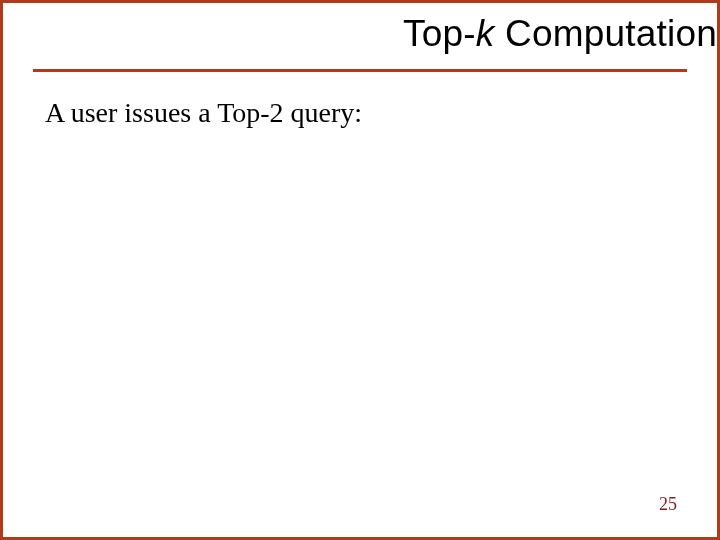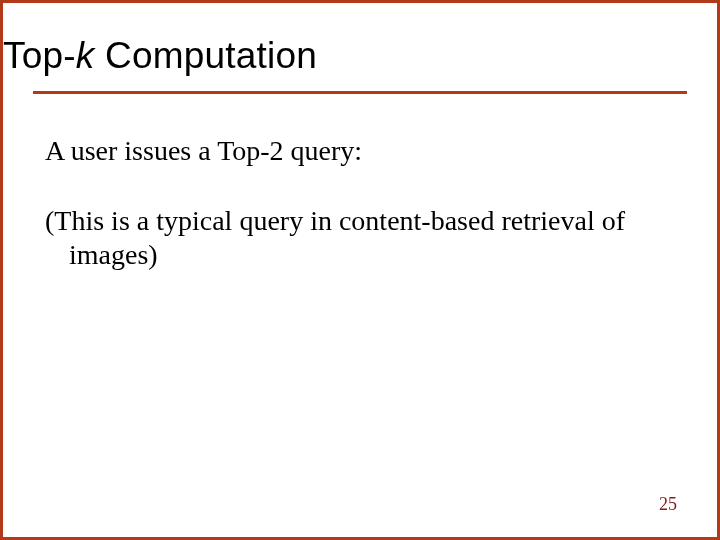--- a/index.html
+++ b/index.html
@@ -14,22 +14,22 @@
   }
   .slide {
     position: relative;
     box-sizing: border-box;
     width: 720px;
     height: 540px;
     border: 3px solid #b13a1a;
     padding: 0;
   }
   .title-block {
-    text-align: left;
-    padding-top: 32px;
+    text-align: right;
+    padding-top: 10px;
   }
   .title {
     font-size: 37px;
     font-weight: 400;
     letter-spacing: 0.2px;
     font-family: Arial, Helvetica, sans-serif;
   }
   .title .ital {
     font-style: italic;
   }
@@ -37,21 +37,21 @@
     margin: 14px 30px 0 30px;
     border: 0;
     border-top: 3px solid #b13a1a;
   }
   .body {
     padding: 24px 42px 0 42px;
     font-size: 28px;
     line-height: 1.22;
   }
   .para {
-    margin: 16px 0 36px 0;
+    margin: 0 0 36px 0;
   }
   .hang {
     text-indent: -24px;
     padding-left: 24px;
   }
   .q-ital {
     font-style: italic;
   }
   .pageno {
     position: absolute;
@@ -71,17 +71,16 @@
       <span>Top-</span><span class="ital">k</span><span> Computation</span>
     </span>
   </div>
 
   <hr class="rule">
 
   <div class="body">
     <p class="para">A user issues a Top-2 query:</p>
 
 
-    <p class="para hang">(This is a typical query in content-based retrieval of images)</p>
   </div>
 
   <div class="pageno">25</div>
 </div>
 
 </body></html>

